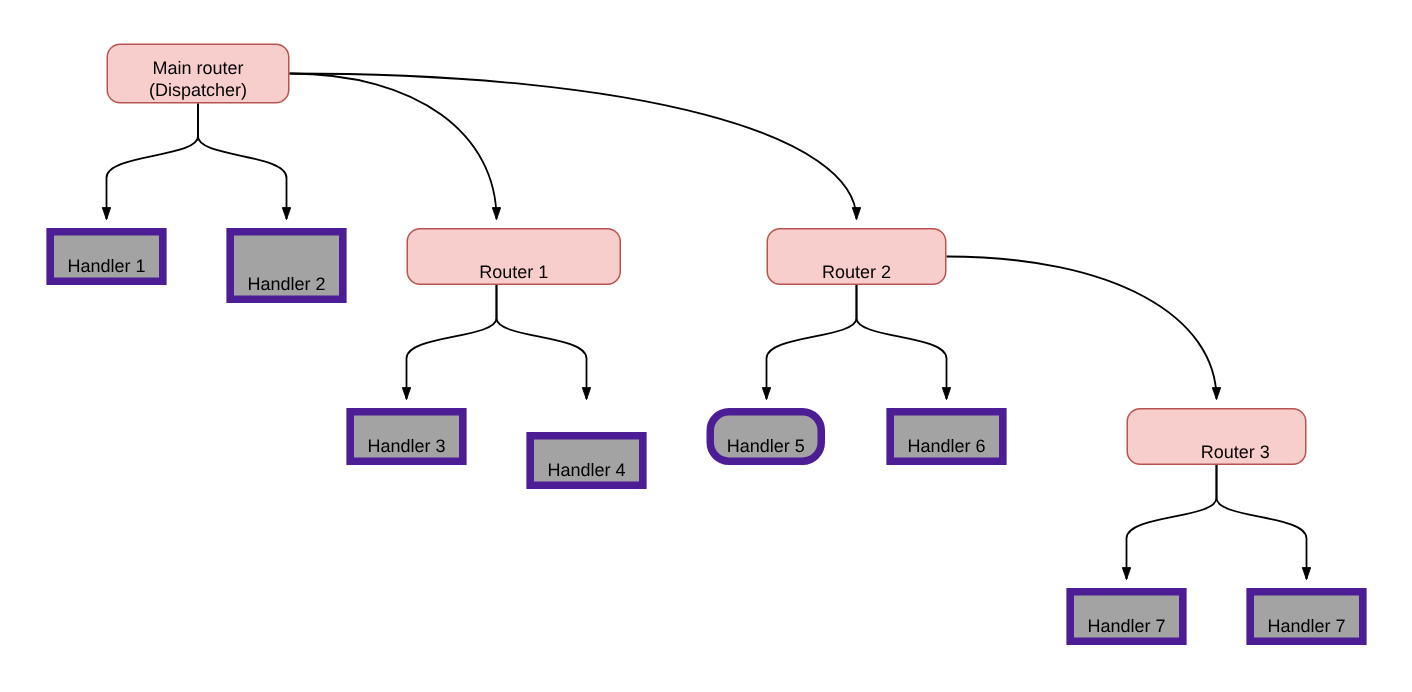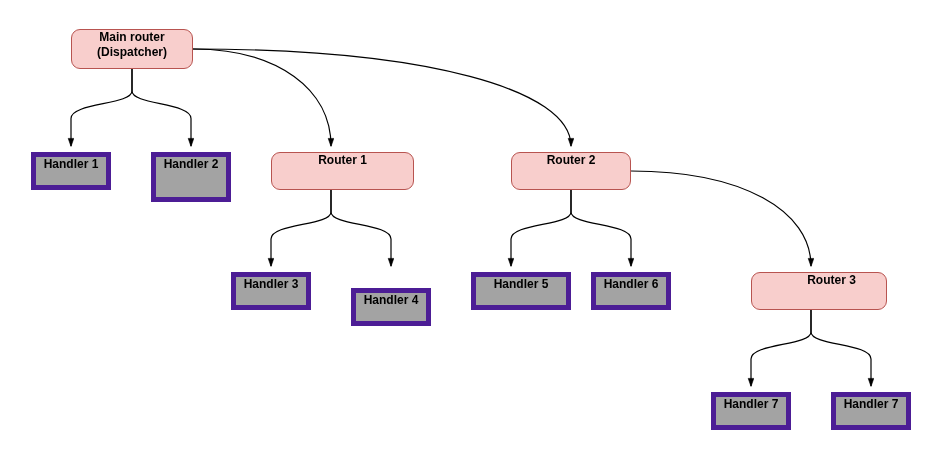--- a/index.html
+++ b/index.html
@@ -22,28 +22,27 @@
     left: 0;
     top: 0;
     width: 941px;
     height: 461px;
     pointer-events: none;
   }
   .node {
     position: absolute;
     box-sizing: border-box;
     display: flex;
-    align-items: flex-start;
+    align-items: flex-end;
     justify-content: center;
     text-align: center;
     font-size: 12px;
     line-height: 15px;
     color: #000000;
     z-index: 2;
-    font-weight: bold;
   }
   .node-router {
     background: #f8cecc;
     border: 1px solid #b85450;
     border-radius: 9px;
   }
   .node-handler {
     background: #a3a3a3;
     border: 5px solid #4c1d95;
     border-radius: 0;
@@ -95,27 +94,27 @@
       </div>
       <div class="node node-router" style="left: 511px; top: 152px; width: 120px; height: 38px;">
         <span class="node-label">Router 2</span>
       </div>
       <div class="node node-handler" style="left: 231px; top: 272px; width: 80px; height: 38px;">
         <span class="node-label">Handler 3</span>
       </div>
       <div class="node node-handler" style="left: 351px; top: 288px; width: 80px; height: 38px;">
         <span class="node-label">Handler 4</span>
       </div>
-      <div class="node node-handler" style="left: 471px; top: 272px; width: 100px; height: 38px;">
+      <div class="node node-handler" style="left: 471px; top: 272px; width: 79px; height: 38px; border-radius: 15px;">
         <span class="node-label">Handler 5</span>
       </div>
       <div class="node node-handler" style="left: 591px; top: 272px; width: 80px; height: 38px;">
         <span class="node-label">Handler 6</span>
       </div>
-      <div class="node node-router" style="left: 751px; top: 272px; width: 136px; height: 38px; padding-left: 25px;">
+      <div class="node node-router" style="left: 751px; top: 272px; width: 120px; height: 38px; padding-left: 25px;">
         <span class="node-label">Router 3</span>
       </div>
       <div class="node node-handler" style="left: 711px; top: 392px; width: 80px; height: 38px;">
         <span class="node-label">Handler 7</span>
       </div>
       <div class="node node-handler" style="left: 831px; top: 392px; width: 80px; height: 38px;">
         <span class="node-label">Handler 7</span>
       </div>
     </div>
 

